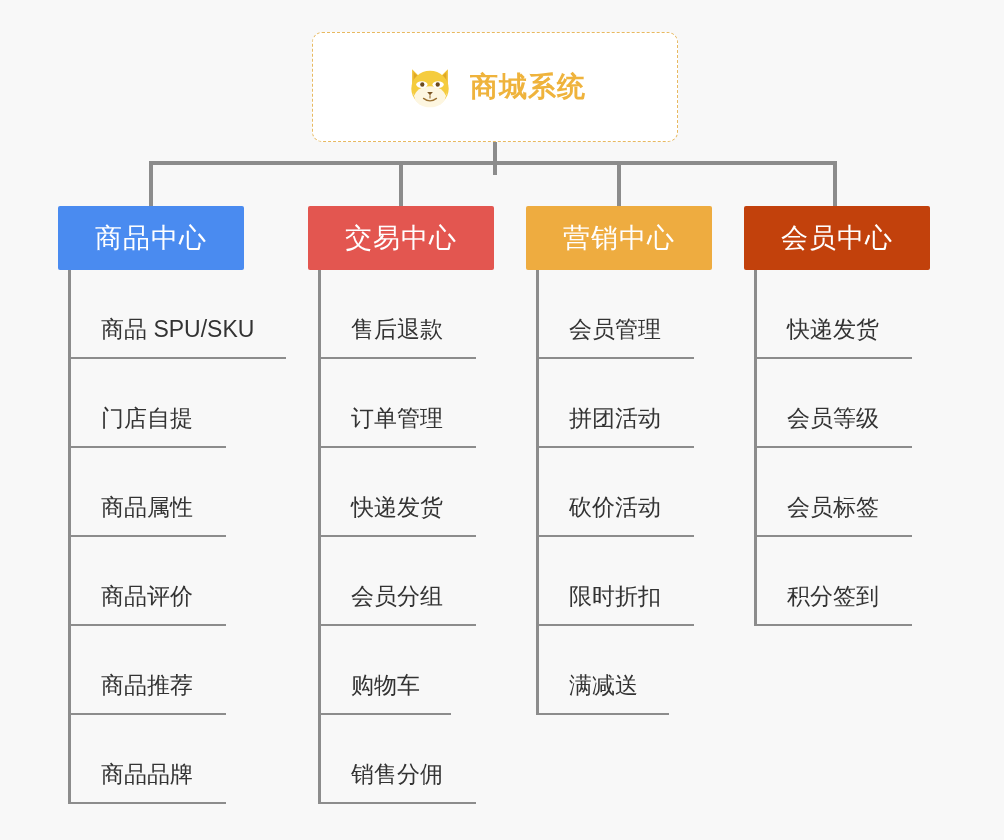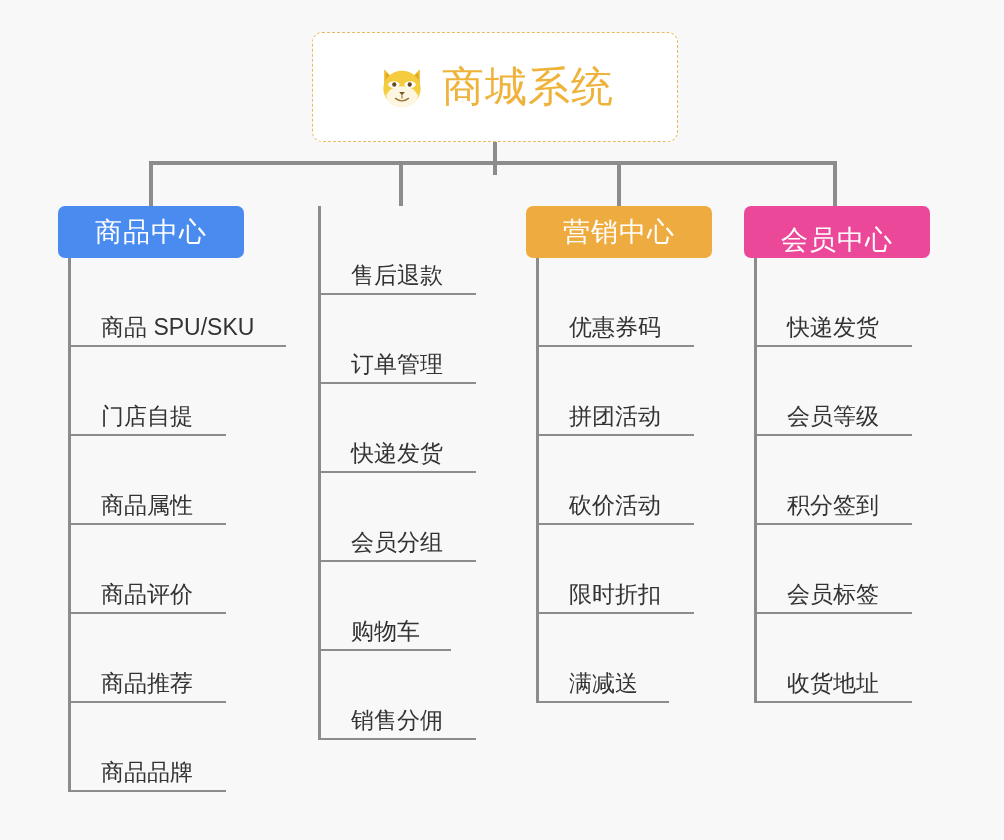--- a/index.html
+++ b/index.html
@@ -37,25 +37,26 @@
     justify-content: center;
     gap: 14px;
   }
   .root-icon {
     width: 52px;
     height: 52px;
     flex: 0 0 auto;
     display: block;
   }
   .root-title {
-    font-size: 42px;
+    font-size: 28px;
     line-height: 1;
     color: #efb33c;
     letter-spacing: 1px;
     white-space: nowrap;
+    font-weight: bold;
   }
 
   
   .conn {
     position: absolute;
     background: #8c8c8c;
   }
   .conn-root-stem {
     left: 493px;
     top: 142px;
@@ -74,22 +75,22 @@
     height: 45px;
   }
 
   
   .column {
     position: absolute;
     top: 206px;
     width: 186px;
   }
   .col-header {
-    height: 52px;
-    border-radius: 7px;
+    height: 64px;
+    border-radius: 2px;
     display: flex;
     align-items: center;
     justify-content: center;
     color: #ffffff;
     font-size: 27px;
     letter-spacing: 1px;
     box-sizing: border-box;
   }
   .leaf-list {
     position: relative;
@@ -102,21 +103,21 @@
     box-sizing: border-box;
     border-bottom: 2px solid #8c8c8c;
     display: flex;
     align-items: flex-end;
     width: 155px;
   }
   .leaf-label {
     font-size: 23px;
     color: #333333;
     padding-left: 30px;
-    padding-bottom: 5px;
+    padding-bottom: 15px;
     white-space: nowrap;
     line-height: 1.1;
   }
   .leaf-item.wide { width: 215px; }
   .leaf-item.narrow { width: 130px; }
 </style>
 </head>
 <body style="background: rgb(248, 248, 248);">
 
 <div id="mindmap">
@@ -168,20 +169,23 @@
       <div class="leaf-item">
           <span class="leaf-label">商品推荐</span>
         </div>
       <div class="leaf-item">
           <span class="leaf-label">商品品牌</span>
         </div>
     </div>
   </div>
 
   <div class="column" style="left:308px; width:186px;">
+    <div class="col-header" style="background: rgb(227, 86, 80);">
+      <span>交易中心</span>
+    </div>
     <div class="leaf-list">
       <div class="leaf-item">
           <span class="leaf-label">售后退款</span>
         </div>
       <div class="leaf-item">
           <span class="leaf-label">订单管理</span>
         </div>
       <div class="leaf-item">
           <span class="leaf-label">快递发货</span>
         </div>
@@ -196,53 +200,50 @@
         </div>
     </div>
   </div>
 
   <div class="column" style="left:526px; width:186px;">
     <div class="col-header" style="background: rgb(238, 172, 64);">
       <span>营销中心</span>
     </div>
     <div class="leaf-list">
       <div class="leaf-item">
-          <span class="leaf-label">优惠券码</span>
+          <span class="leaf-label">会员管理</span>
         </div>
       <div class="leaf-item">
           <span class="leaf-label">拼团活动</span>
         </div>
       <div class="leaf-item">
           <span class="leaf-label">砍价活动</span>
         </div>
       <div class="leaf-item">
           <span class="leaf-label">限时折扣</span>
         </div>
       <div class="leaf-item narrow">
           <span class="leaf-label">满减送</span>
         </div>
     </div>
   </div>
 
   <div class="column" style="left:744px; width:186px;">
-    <div class="col-header" style="background: #ec4899; align-items: flex-end;">
+    <div class="col-header" style="background: #c2410c;">
       <span>会员中心</span>
     </div>
     <div class="leaf-list">
       <div class="leaf-item">
           <span class="leaf-label">快递发货</span>
         </div>
       <div class="leaf-item">
           <span class="leaf-label">会员等级</span>
         </div>
       <div class="leaf-item">
+          <span class="leaf-label">会员标签</span>
+        </div>
+      <div class="leaf-item">
           <span class="leaf-label">积分签到</span>
         </div>
-      <div class="leaf-item">
-          <span class="leaf-label">会员标签</span>
-        </div>
-      <div class="leaf-item">
-          <span class="leaf-label">收货地址</span>
-        </div>
     </div>
   </div>
 
 </div>
 
 </body></html>

